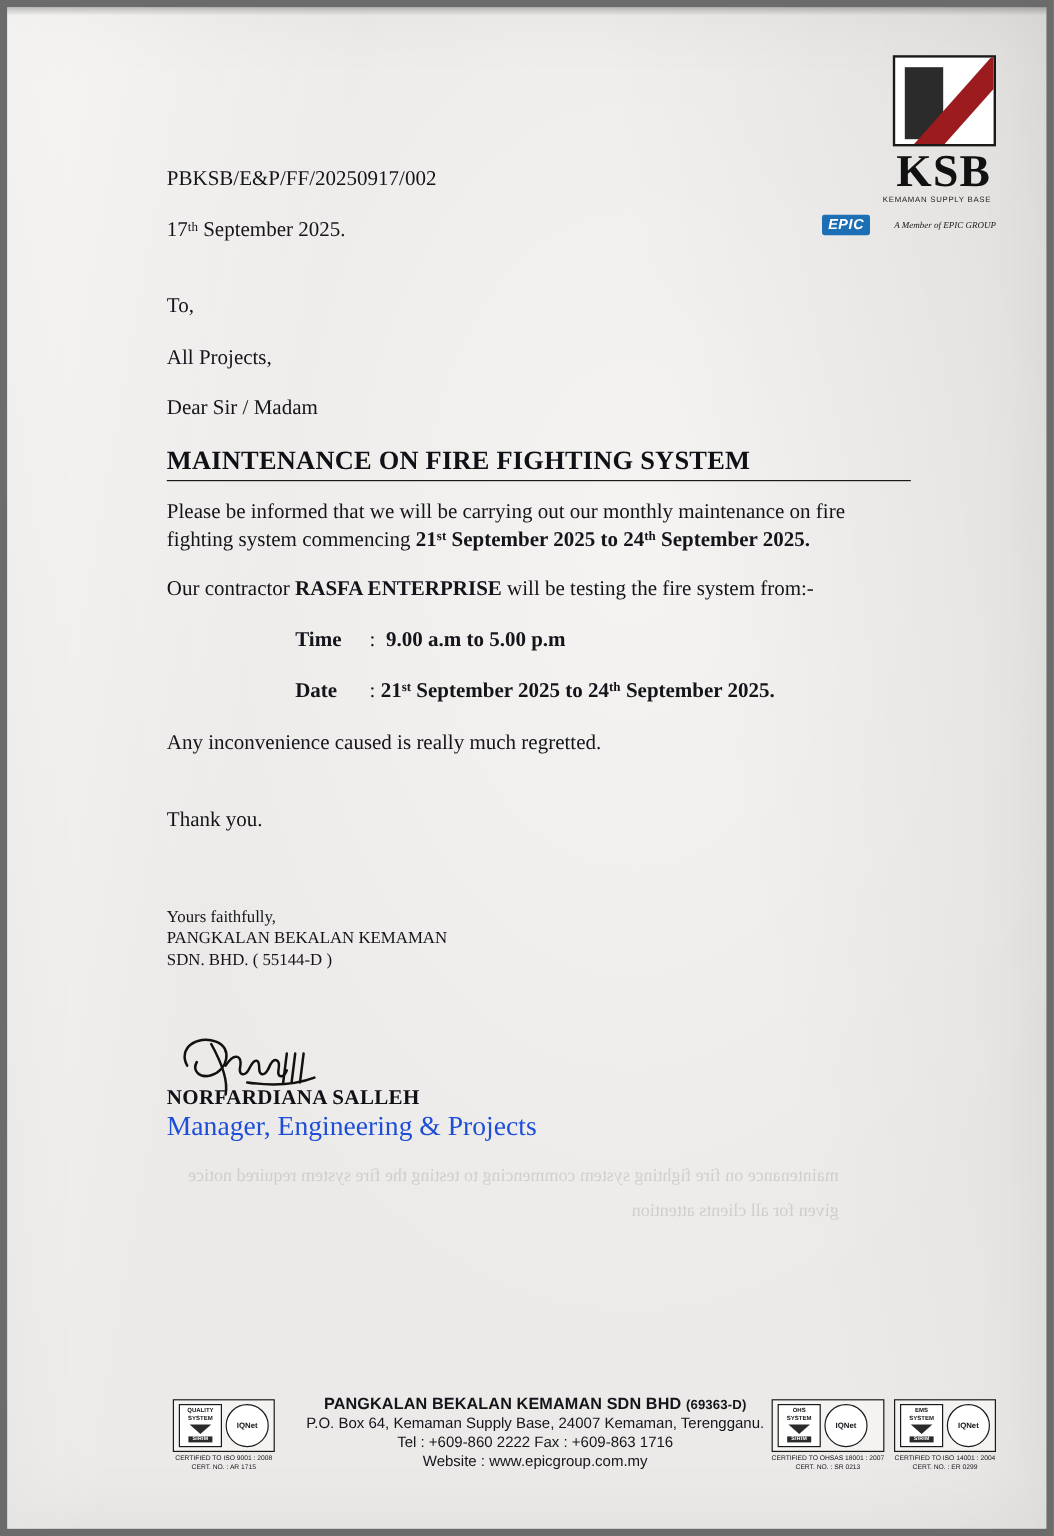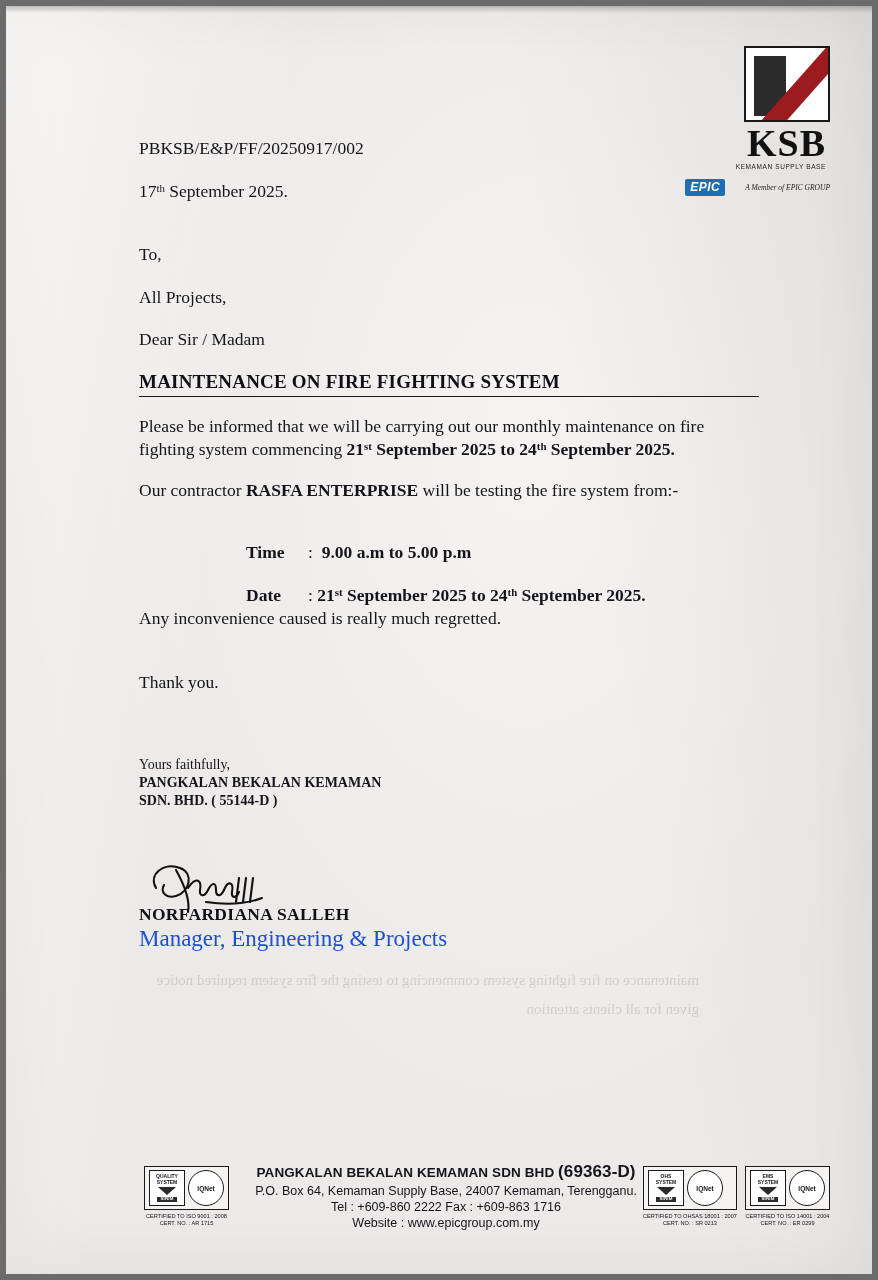--- a/index.html
+++ b/index.html
@@ -145,38 +145,37 @@
   .to       { top: 237px; }
   .clients  { top: 280px; }
   .salut    { top: 322px; }
 
   .subject {
     position: absolute;
     left: 133px;
     top: 365px;
     width: 620px;
     font-weight: bold;
-    font-size: 19px;
+    font-size: 22px;
     letter-spacing: 0.2px;
     color: #101016;
     border-bottom: 1.4px solid #1a1a1a;
     padding-bottom: 3px;
   }
 
   .para1 { top: 409px; width: 600px; }
   .para2 { top: 473px; width: 600px; }
   .para3 { top: 601px; width: 600px; }
   .para4 { top: 665px; }
 
   .detail-row {
     position: absolute;
     left: 240px;
     font-size: 17.5px;
     color: #14141a;
-    margin-top: 20px;
   }
   .detail-row .lbl {
     display: inline-block;
     width: 62px;
     font-weight: bold;
   }
   .row-time { top: 516px; }
   .row-date { top: 559px; }
   .detail-row .val { font-weight: bold; }
 
@@ -187,21 +186,21 @@
   }
 
   .sign-block {
     position: absolute;
     left: 133px;
     top: 750px;
     font-size: 14px;
     color: #14141a;
     line-height: 1.3;
   }
-  .sign-block .bold { font-weight: bold; }
+  .sign-block .bold { font-weight: normal; }
 
   #signature {
     position: absolute;
     left: 140px;
     top: 852px;
     width: 170px;
     height: 62px;
     pointer-events: none;
   }
 
@@ -252,21 +251,21 @@
     width: 390px;
     text-align: center;
     font-family: "Liberation Sans", sans-serif;
     color: #14141a;
   }
   #footer-center .f-name {
     font-weight: bold;
     font-size: 13.5px;
     letter-spacing: 0.1px;
   }
-  #footer-center .f-name .reg { font-size: 17px; }
+  #footer-center .f-name .reg { font-size: 11px; }
   #footer-center .f-line {
     font-size: 12.5px;
     margin-top: 2px;
   }
 
   .cert {
     position: absolute;
     text-align: center;
     font-family: "Liberation Sans", sans-serif;
   }

